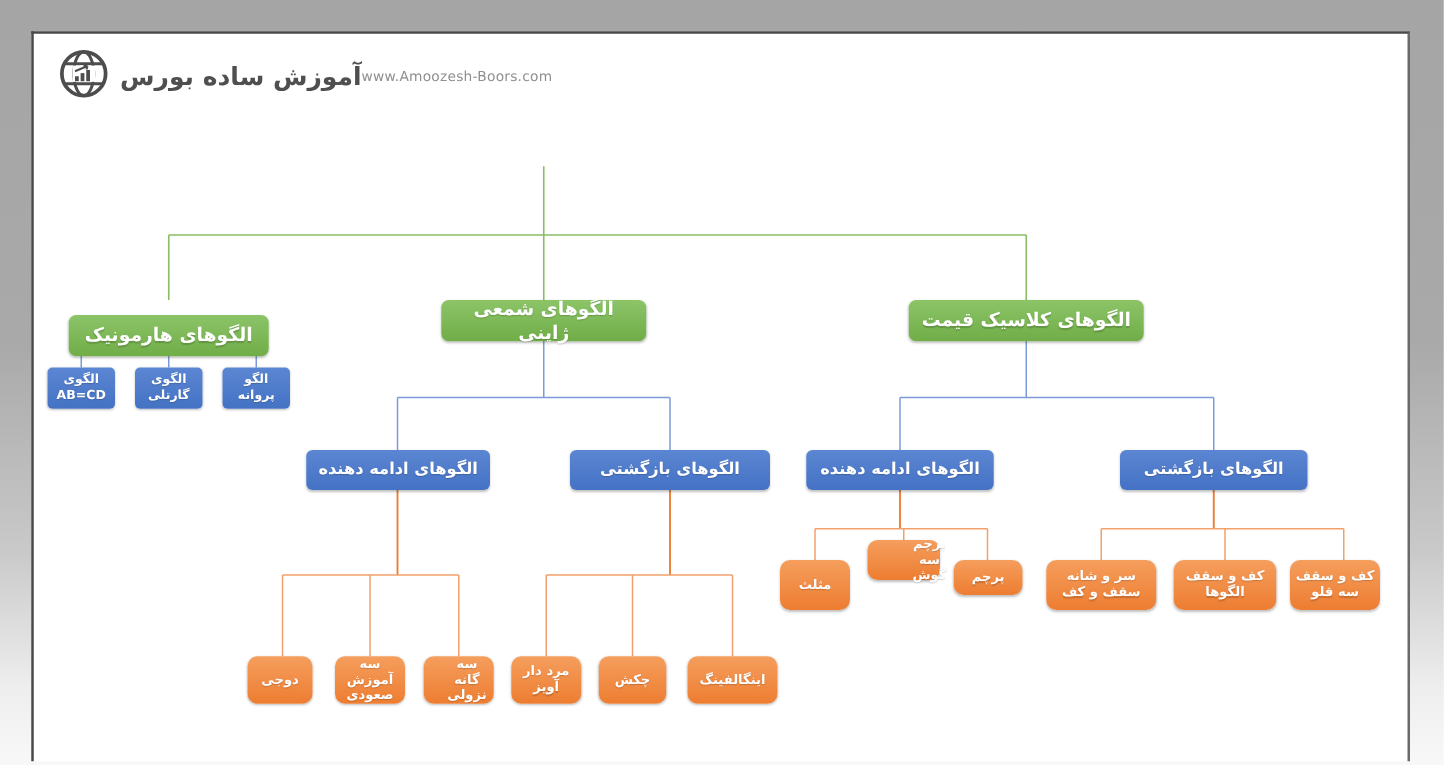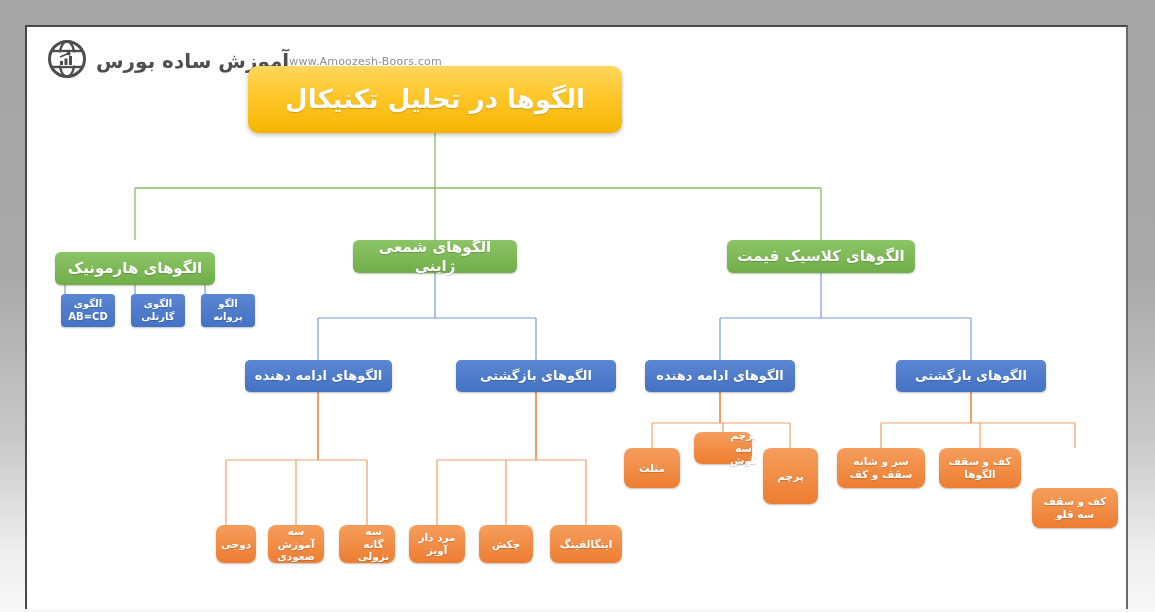--- a/index.html
+++ b/index.html
@@ -37,21 +37,21 @@
   .node.cat{
     background:linear-gradient(180deg,#8cc468 0%,#70ad47 100%);
     font-size:15px;border-radius:6px;
   }
   .node.sub{
     background:linear-gradient(180deg,#5b86d2 0%,#4472c4 100%);
     font-size:13px;border-radius:5px;
   }
   .node.subsmall{
     background:linear-gradient(180deg,#5b86d2 0%,#4472c4 100%);
-    font-size:10px;border-radius:4px;margin-left:23px;
+    font-size:10px;border-radius:4px;
   }
   .node.leaf{
     background:linear-gradient(180deg,#f59e5d 0%,#ed7d31 100%);
     font-size:10.5px;border-radius:8px;
   }
 
   .brand{
     position:absolute;left:46px;top:38px;display:flex;align-items:center;gap:8px;
   }
   .brand .txt{display:flex;flex-direction:row;align-items:center;}
@@ -95,45 +95,44 @@
           <rect x="23" y="18" width="3" height="9" fill="#4d4d4d"></rect>
           <path d="M14,19 L24,14.8 M24,14.8 L20.8,14.6 M24,14.8 L23.2,17.6" stroke="#4d4d4d" stroke-width="1.6" fill="none"></path>
         </svg>
       </span>
       <span class="txt">
         <span class="name">آموزش ساده بورس</span>
         <span class="url">www.Amoozesh-Boors.com</span>
       </span>
     </div>
 
-    <div class="node root" style="left:248px;top:66px;width:374px;height:67px;">الگوها در تحلیل تکنیکال</div>
 
     <div class="node cat" style="left:55px;top:240px;width:160px;height:33px;margin-top:12px;">الگوهای هارمونیک</div>
     <div class="node cat" style="left:727px;top:240px;width:188px;height:33px;">الگوهای کلاسیک قیمت</div>
     <div class="node cat" style="left:353px;top:240px;width:164px;height:33px;">الگوهای شمعی ژاپنی</div>
 
     <div class="node subsmall" style="left:38px;top:294px;width:54px;height:33px;">الگوی AB=CD</div>
     <div class="node subsmall" style="left:108px;top:294px;width:54px;height:33px;">الگوی گارتلی</div>
     <div class="node subsmall" style="left:178px;top:294px;width:54px;height:33px;">الگو پروانه</div>
 
     <div class="node sub" style="left:245px;top:360px;width:147px;height:32px;">الگوهای ادامه دهنده</div>
     <div class="node sub" style="left:456px;top:360px;width:160px;height:32px;">الگوهای بازگشتی</div>
     <div class="node sub" style="left:645px;top:360px;width:150px;height:32px;">الگوهای ادامه دهنده</div>
     <div class="node sub" style="left:896px;top:360px;width:150px;height:32px;">الگوهای بازگشتی</div>
 
-    <div class="node leaf" style="left:216px;top:525px;width:40px;height:38px;">دوجی</div>
+    <div class="node leaf" style="left:198px;top:525px;width:52px;height:38px;">دوجی</div>
     <div class="node leaf" style="left:268px;top:525px;width:56px;height:38px;">سه آموزش صعودی</div>
     <div class="node leaf" style="left:339px;top:525px;width:56px;height:38px;padding-left:16px;">سه گانه نزولی</div>
 
     <div class="node leaf" style="left:409px;top:525px;width:56px;height:38px;">مرد دار آویز</div>
     <div class="node leaf" style="left:479px;top:525px;width:54px;height:38px;">چکش</div>
     <div class="node leaf" style="left:550px;top:525px;width:72px;height:38px;">اینگالفینگ</div>
 
     <div class="node leaf" style="left:624px;top:448px;width:56px;height:40px;">مثلث</div>
     <div class="node leaf" style="left:694px;top:432px;width:58px;height:32px;padding-left:44px;">پرچم سه گوش</div>
-    <div class="node leaf" style="left:763px;top:448px;width:55px;height:56px;">پرچم</div>
+    <div class="node leaf" style="left:763px;top:448px;width:55px;height:28px;">پرچم</div>
 
     <div class="node leaf" style="left:837px;top:448px;width:88px;height:40px;">سر و شانه سقف و کف</div>
     <div class="node leaf" style="left:939px;top:448px;width:82px;height:40px;">کف و سقف الگوها</div>
-    <div class="node leaf" style="left:1032px;top:448px;width:86px;height:40px;margin-top:40px;">کف و سقف سه قلو</div>
+    <div class="node leaf" style="left:1032px;top:448px;width:72px;height:40px;">کف و سقف سه قلو</div>
 
   </div>
 </div>
 
 </body></html>

